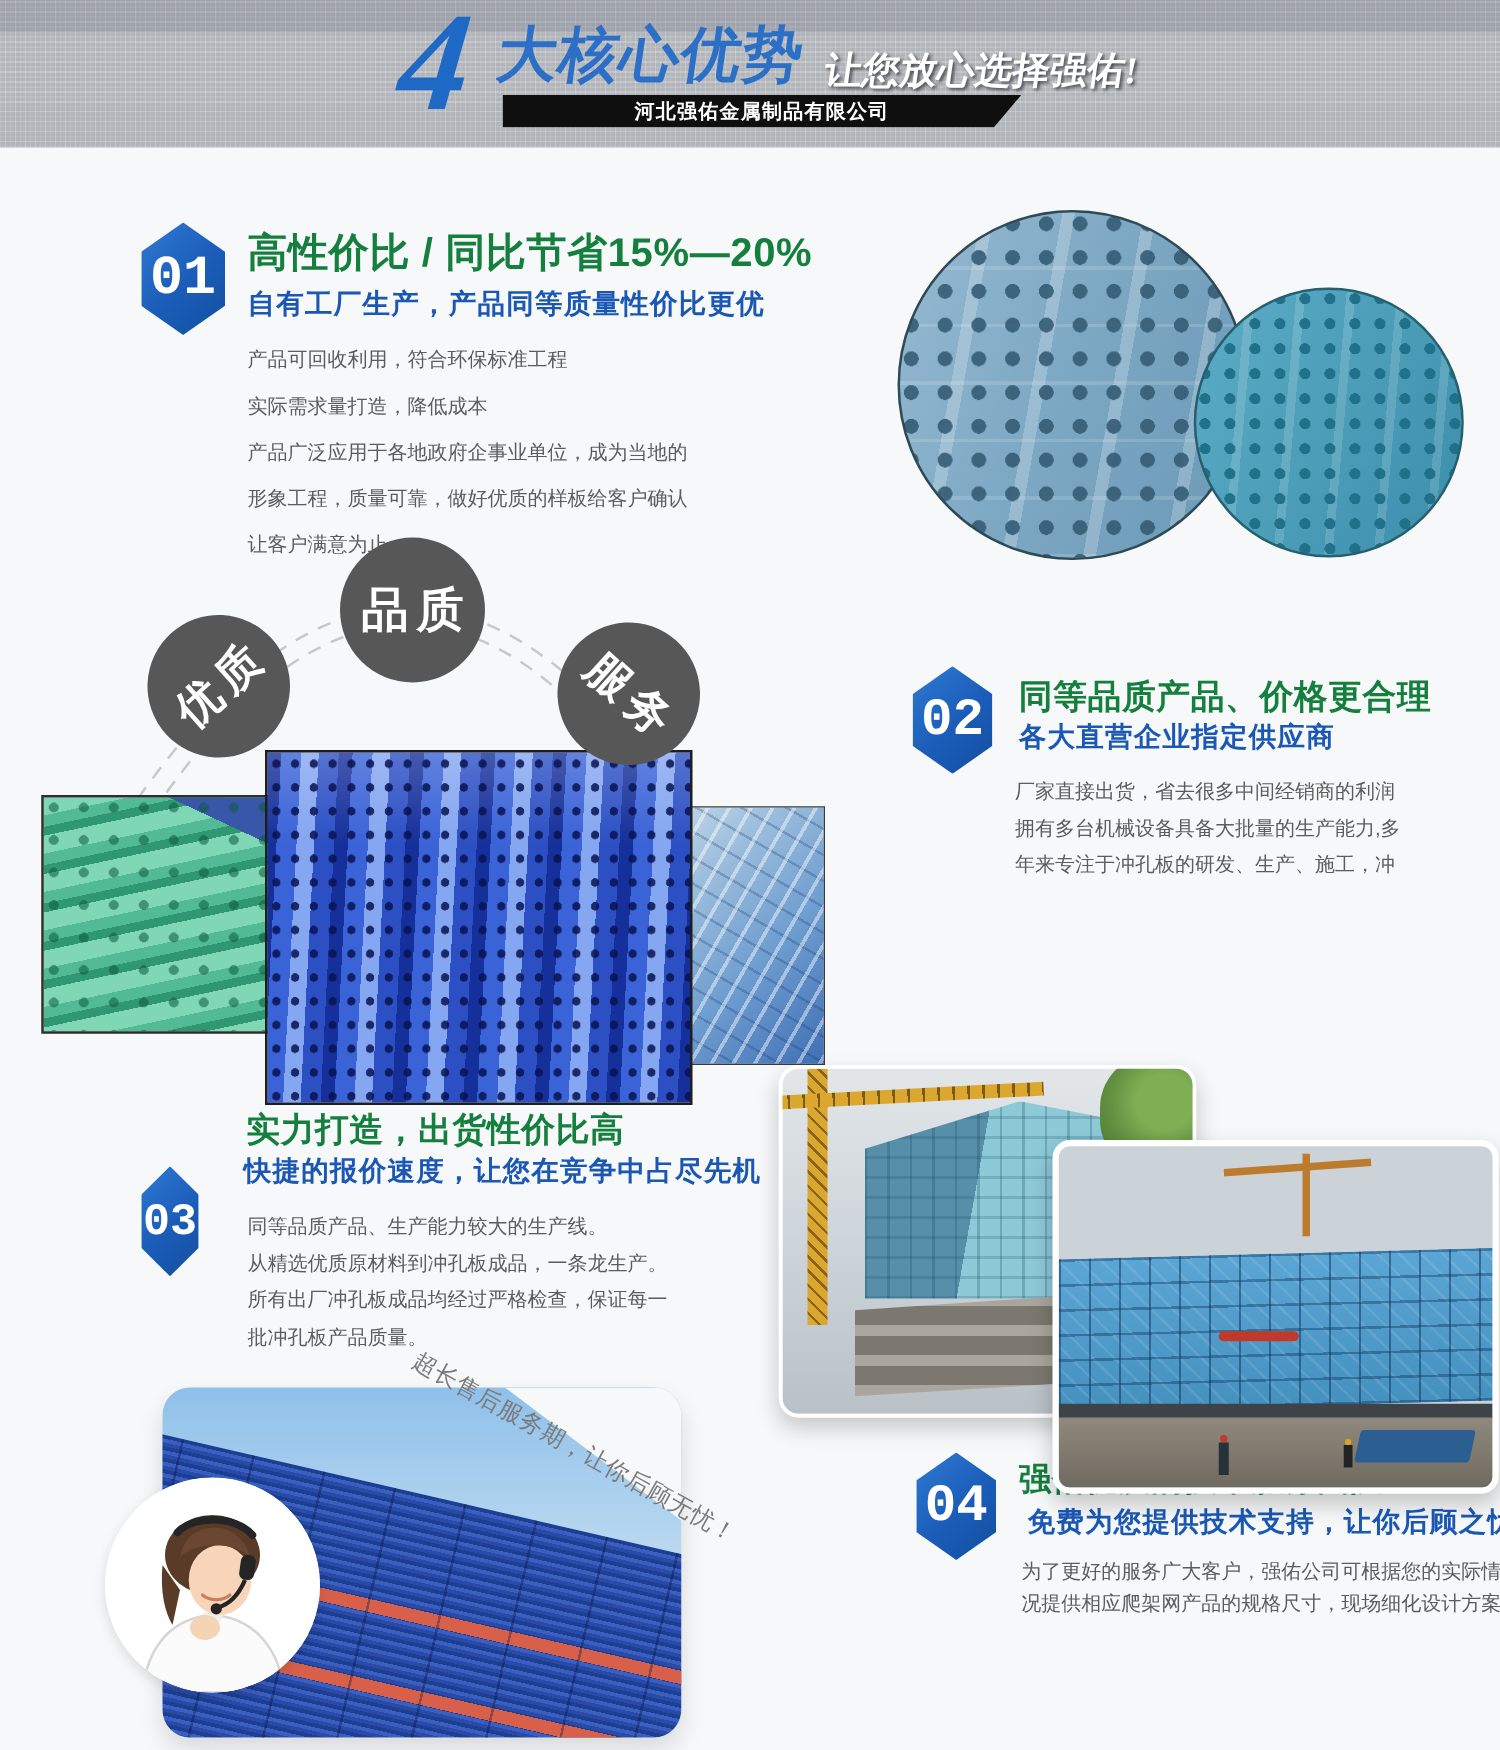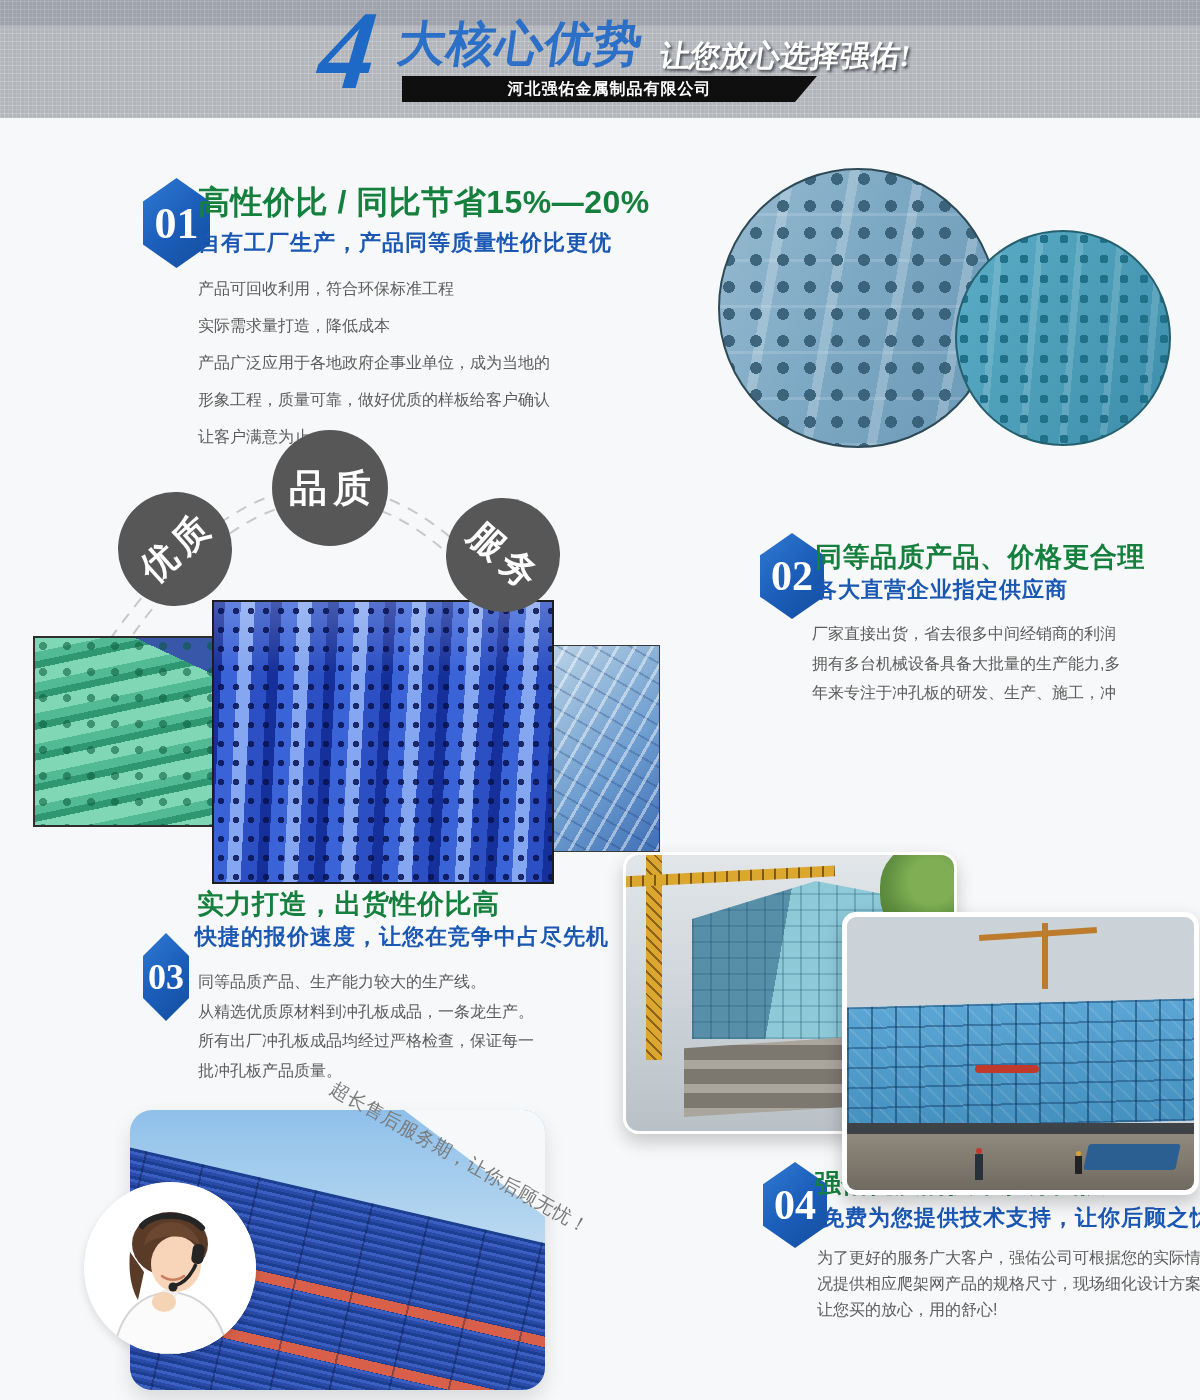--- a/index.html
+++ b/index.html
@@ -23,23 +23,23 @@
   .hdr-tag{position:absolute;left:660px;top:36px;font-family:"Liberation Serif","DejaVu Serif",serif;
       font-size:30px;font-weight:bold;color:#ffffff;transform:skewX(-8deg);white-space:nowrap;
       text-shadow:2px 2px 3px rgba(45,48,55,.85);}
   .company-band{position:absolute;left:402px;top:76px;width:415px;height:26px;background:#0f0f0f;
       clip-path:polygon(0 0,100% 0,calc(100% - 22px) 100%,0 100%);
       display:flex;align-items:center;justify-content:center;}
   .company-band span{color:#fff;font-size:16px;font-weight:bold;letter-spacing:1px;}
 
   
   .hex{position:absolute;display:flex;align-items:center;justify-content:center;color:#fff;
-      font-family:Liberation Serif, serif;font-weight:bold;
+      font-family:Liberation Mono, monospace;font-weight:bold;
       clip-path:polygon(50% 0,100% 26%,100% 74%,50% 100%,0 74%,0 26%);
-      background:linear-gradient(135deg,#2f7ad2 0%,#1a5cb8 55%,#134f9e 100%);margin-left:30px;}
+      background:linear-gradient(135deg,#2f7ad2 0%,#1a5cb8 55%,#134f9e 100%);}
   .sec-title{position:absolute;font-weight:bold;color:#15803d;white-space:nowrap;letter-spacing:.5px;}
   .sec-sub{position:absolute;font-family:"Liberation Serif","DejaVu Serif",serif;font-weight:bold;
       color:#1a58b4;white-space:nowrap;letter-spacing:1px;}
   .sec-body{position:absolute;color:#5c5c5c;font-size:16px;white-space:nowrap;}
 
   .hex1{left:113px;top:178px;width:67px;height:90px;font-size:44px;}
   .t1{left:198px;top:181px;font-size:32px;}
   .su1{left:198px;top:228px;font-size:22px;}
   .b1{left:198px;top:270px;line-height:37px;}
 
@@ -264,16 +264,15 @@
       <path d="M78,94 C84,99 94,99 100,94" fill="none" stroke="#c87f5f" stroke-width="2.5" stroke-linecap="round"></path>
     </svg>
   </div>
 
   <div class="hex hex4">04</div>
   <div class="sec-title t4">强佑优质的技术服务团队</div>
   <div class="sec-sub su4">免费为您提供技术支持，让你后顾之忧</div>
   <div class="sec-body b4">
     <div>为了更好的服务广大客户，强佑公司可根据您的实际情</div>
     <div>况提供相应爬架网产品的规格尺寸，现场细化设计方案</div>
-    <div>让您买的放心，用的舒心!</div>
   </div>
 
 </div>
 
 </body></html>

